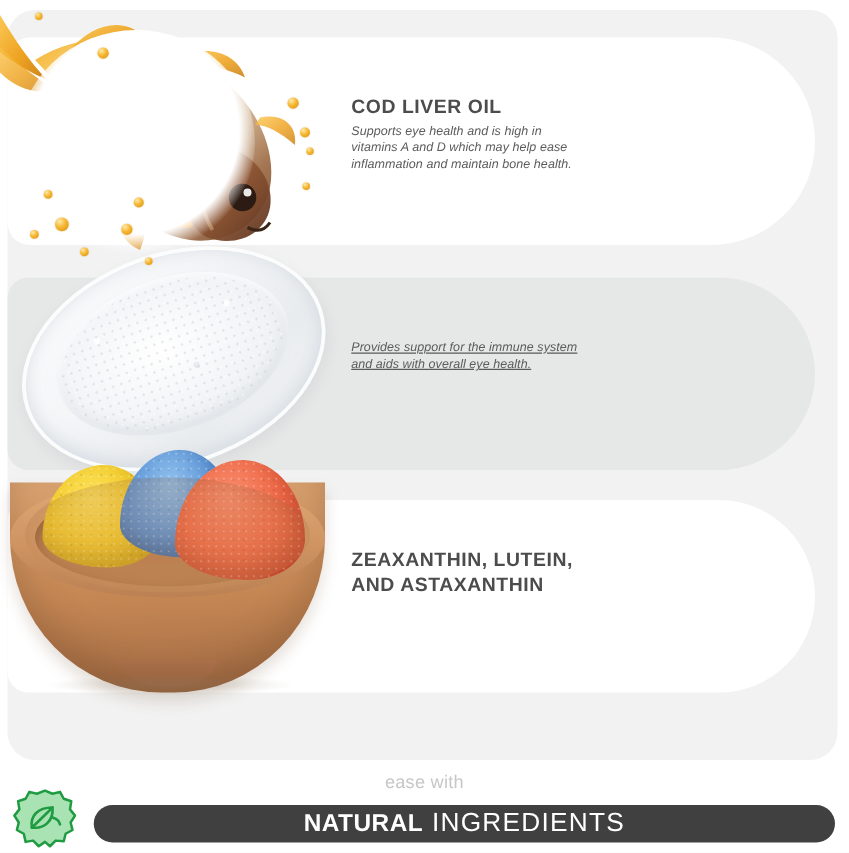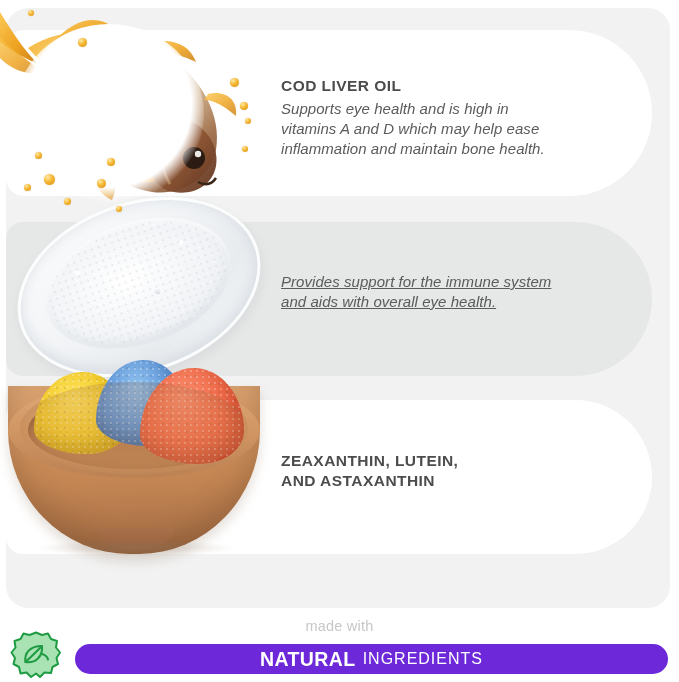--- a/index.html
+++ b/index.html
@@ -44,32 +44,32 @@
   }
   .card-title {
     font-size:15.5px;
     font-weight:bold;
     letter-spacing:0.45px;
     color:#4c4c4c;
     line-height:1.28;
     white-space:pre-line;
   }
   .card-desc {
-    font-size:15px;
+    font-size:10px;
     font-style:italic;
     color:#5b5b5b;
     line-height:1.33;
     letter-spacing:0.05px;
     white-space:pre-line;
   }
   .t1 { top:76px; }
   .t1 .card-desc { margin-top:3px; }
   .t2 { top:269px; }
   .t2 .card-desc { margin-top:3px;text-decoration:underline; }
-  .t3 { top:439px;margin-top:12px; }
+  .t3 { top:439px; }
   .t3 .card-desc { margin-top:13px; }
 
   
   .art { position:absolute; pointer-events:none; }
 
   
   .fish-wrap { left:-6px; top:6px; width:272px; height:206px; }
   .fish-halo {
     position:absolute; left:20px; top:18px;
     width:190px; height:180px; border-radius:50%;
@@ -193,34 +193,34 @@
     font-size:14.5px;
     color:#c7c7c7;
     letter-spacing:.2px;
   }
 
   
   .banner {
     position:absolute;
     left:75px; top:644px;
     width:593px; height:30px;
-    background:#6d28d9;
+    background:#404040;
     border-radius:15px;
     display:flex;
     align-items:center;
     justify-content:center;
     color:#ffffff;
   }
   .banner .bold {
     font-size:19.5px;
     font-weight:bold;
     letter-spacing:.4px;
   }
   .banner .light {
-    font-size:16px;
+    font-size:21px;
     font-weight:normal;
     letter-spacing:1px;
     margin-left:7px;
   }
 
   
   .badge { position:absolute; left:10px; top:630px; width:52px; height:50px; }
 </style>
 </head>
 <body>
@@ -355,21 +355,21 @@
     <div class="bowl-inner" style="opacity:.22;"></div>
     <div class="bowl-foot"></div>
     <div class="bowl-shadow"></div>
   </div>
 
   <div class="card-text t3">
     <div class="card-title">ZEAXANTHIN, LUTEIN,
 AND ASTAXANTHIN</div>
   </div>
 
-  <div class="made-with">made with</div>
+  <div class="made-with">ease with</div>
 
   <div class="badge">
     <svg width="52" height="50" viewBox="0 0 52 50">
       <path d="M26 2.5 L32 5 L38 3.5 L41 9 L47 11 L46 17.5 L50 22.5 L46.5 28 L48 34 L42.5 37 L41 43 L34.5 42.5 L30 47 L26 43.5
                L21 47 L16.5 42.5 L10.5 43.5 L9 37 L3.5 34 L5 28 L1.5 22.5 L5.5 17.5 L4.5 11 L10.5 9 L13.5 3.5 L19.5 5 Z" fill="#a9e3b4" stroke="#1f9b42" stroke-width="2" stroke-linejoin="round"></path>
       <path d="M32 16 C 20 16, 14 23, 15.5 32 C 25 33.5, 33 27, 32 16 Z" fill="none" stroke="#1f9b42" stroke-width="2.1" stroke-linejoin="round"></path>
       <path d="M15.5 32 C 21 27, 27 21, 32 16" stroke="#1f9b42" stroke-width="2.1" fill="none" stroke-linecap="round"></path>
       <path d="M32 24 C 35.5 25, 37.5 27, 38 29.5" stroke="#1f9b42" stroke-width="2.1" fill="none" stroke-linecap="round"></path>
     </svg>
   </div>

